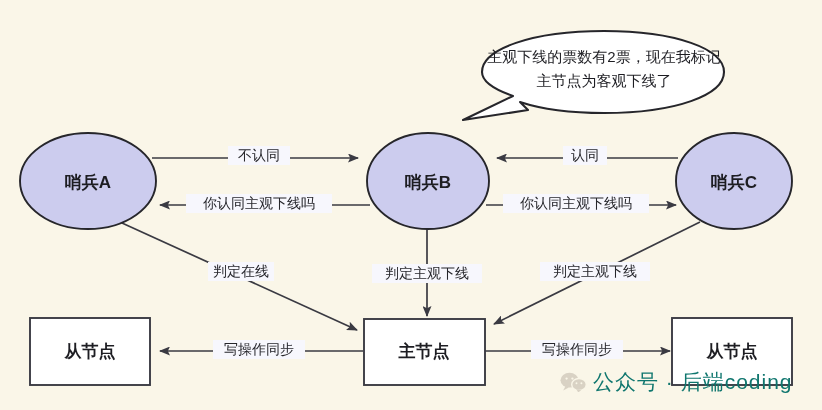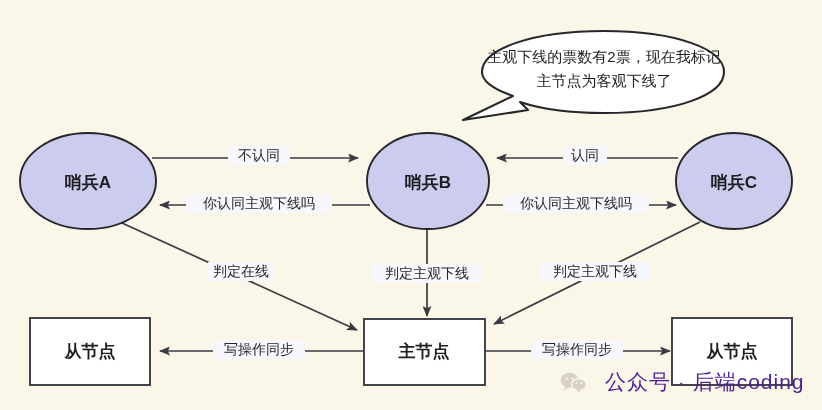--- a/index.html
+++ b/index.html
@@ -68,22 +68,22 @@
   .label-bg {
     fill: #f7f7fd;
   }
   
   #watermark {
     position: absolute;
     left: 560px;
     top: 368px;
     display: flex;
     align-items: center;
-    gap: 18px;
-    color: #4c1d95;
+    gap: 6px;
+    color: #0f766e;
     font-size: 21px;
     font-family: "Liberation Sans", "DejaVu Sans", sans-serif;
     letter-spacing: 1px;
     pointer-events: none;
     user-select: none;
   }
   #watermark .wm-text { white-space: nowrap; }
 </style>
 </head>
 <body>

